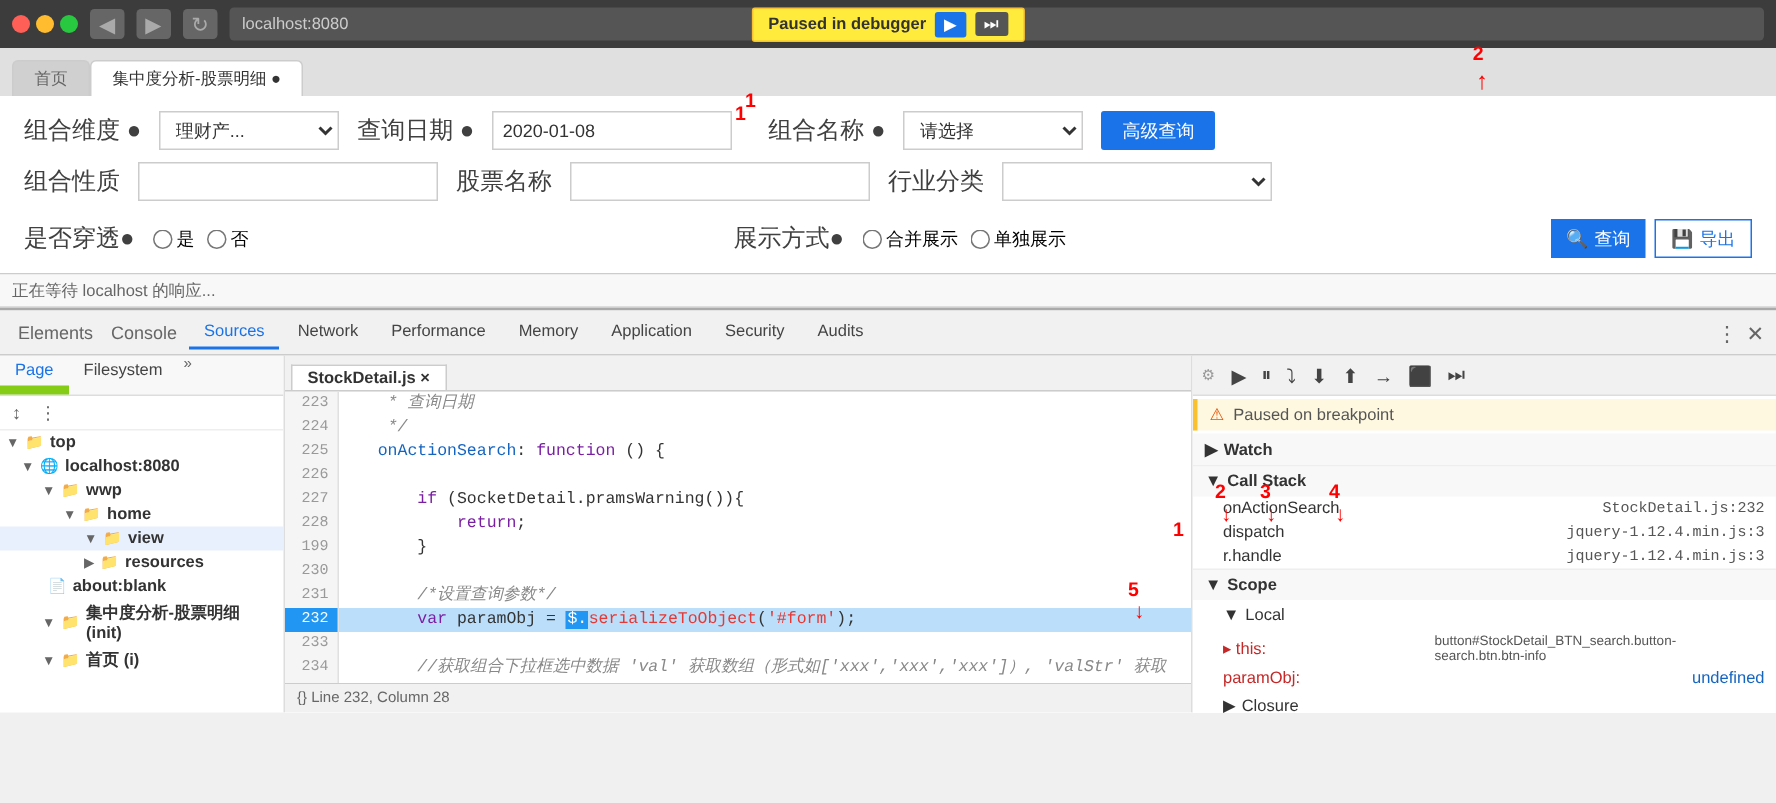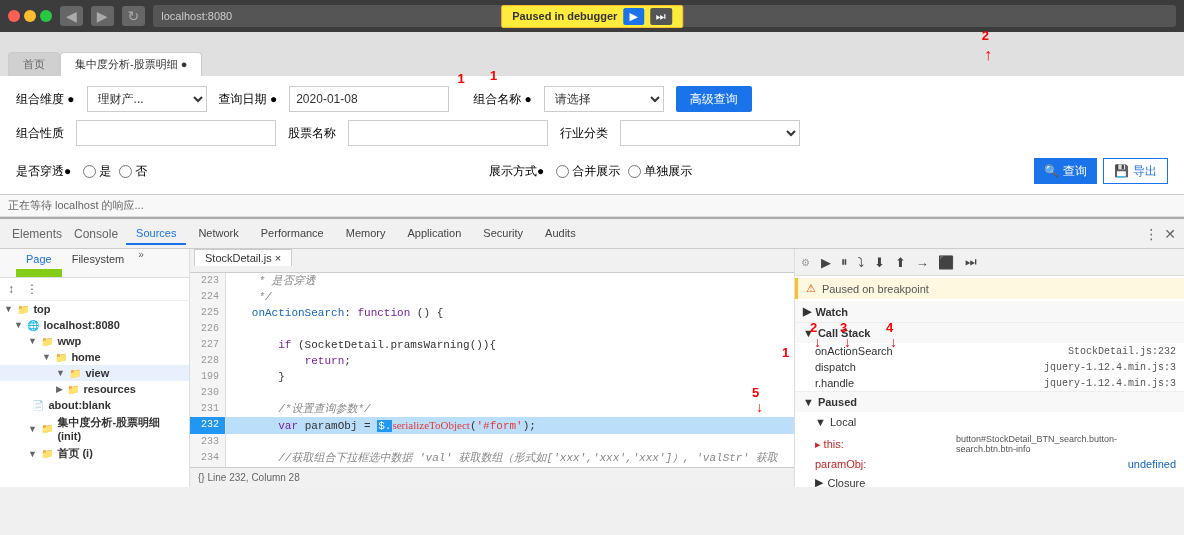--- a/index.html
+++ b/index.html
@@ -8,28 +8,28 @@
     
     .browser-chrome { background: #3c3c3c; height: 32px; display: flex; align-items: center; padding: 0 8px; gap: 8px; position: relative; }
     .browser-controls { display: flex; gap: 4px; align-items: center; }
     .browser-back { background: #666; color: #aaa; border: none; font-size: 14px; cursor: pointer; padding: 2px 6px; border-radius: 3px; }
     .address-bar { flex: 1; background: #555; border-radius: 3px; height: 22px; display: flex; align-items: center; padding: 0 8px; color: #ccc; font-size: 11px; }
     .paused-badge { position: absolute; left: 50%; transform: translateX(-50%); background: #ffeb3b; border: 1px solid #fbc02d; padding: 2px 10px; font-size: 11px; font-weight: bold; color: #333; border-radius: 2px; display: flex; align-items: center; gap: 6px; }
     .resume-btn { background: #1a73e8; border: none; color: white; padding: 2px 6px; cursor: pointer; border-radius: 2px; font-size: 11px; }
     .pause-btn { background: #555; border: none; color: white; padding: 2px 6px; cursor: pointer; border-radius: 2px; font-size: 11px; }
 
     
-    .tab-bar { background: #e0e0e0; height: 44px; display: flex; align-items: flex-end; padding: 0 8px; }
+    .tab-bar { background: #e0e0e0; height: 32px; display: flex; align-items: flex-end; padding: 0 8px; }
     .tab { background: #fff; border: 1px solid #ccc; border-bottom: none; padding: 4px 14px; font-size: 11px; color: #333; cursor: pointer; border-radius: 4px 4px 0 0; display: flex; align-items: center; gap: 4px; }
     .tab-inactive { background: #d0d0d0; color: #666; }
 
     
     .app-area { background: #fff; padding: 10px 16px 6px; border-bottom: 1px solid #ccc; }
     .app-form-row { display: flex; align-items: center; gap: 12px; margin-bottom: 8px; }
-    .form-label { color: #000000; font-size: 12px; white-space: nowrap; }
+    .form-label { color: #404040; font-size: 16px; white-space: nowrap; }
     .form-select { border: 1px solid #ccc; background: #fff; padding: 3px 6px; font-size: 12px; height: 26px; min-width: 120px; color: #333; }
     .form-input { border: 1px solid #ccc; background: #fff; padding: 3px 6px; font-size: 12px; height: 26px; width: 160px; color: #333; }
     .form-input-wide { width: 200px; }
     .btn-primary { background: #1a73e8; color: white; border: none; padding: 4px 14px; font-size: 12px; cursor: pointer; border-radius: 2px; height: 26px; }
     .btn-search { background: #1a73e8; color: white; border: none; padding: 3px 10px; font-size: 12px; cursor: pointer; height: 26px; display: flex; align-items: center; gap: 4px; }
     .btn-export { background: #fff; color: #1a73e8; border: 1px solid #1a73e8; padding: 3px 10px; font-size: 12px; cursor: pointer; height: 26px; display: flex; align-items: center; gap: 4px; }
     .radio-group { display: flex; align-items: center; gap: 8px; }
     .radio-label { display: flex; align-items: center; gap: 3px; cursor: pointer; font-size: 12px; }
     .display-row { display: flex; align-items: center; gap: 12px; padding: 4px 0; }
     .action-btns { display: flex; gap: 6px; }
@@ -44,37 +44,37 @@
     .devtools-tab.active { color: #1a73e8; border-bottom: 2px solid #1a73e8; }
     .devtools-tab-icons { margin-left: auto; display: flex; gap: 6px; align-items: center; color: #666; cursor: pointer; font-size: 14px; }
 
     
     .devtools-body { display: flex; flex: 1; overflow: hidden; }
 
     
     .sources-sidebar { width: 190px; border-right: 1px solid #ddd; display: flex; flex-direction: column; overflow: hidden; }
     .sources-sidebar-tabs { display: flex; border-bottom: 1px solid #ddd; background: #f8f8f8; }
     .sources-sidebar-tab { padding: 4px 10px; font-size: 11px; color: #444; cursor: pointer; }
-    .sources-sidebar-tab.active { color: #1a73e8; border-bottom: 8px solid #84cc16; margin-left: 16px; }
+    .sources-sidebar-tab.active { color: #1a73e8; border-bottom: 6px solid #84cc16; }
     .sidebar-actions { padding: 2px 4px; display: flex; gap: 4px; align-items: center; border-bottom: 1px solid #eee; }
     .sidebar-action-btn { background: none; border: none; cursor: pointer; color: #666; font-size: 12px; padding: 2px 4px; }
     .file-tree { flex: 1; overflow-y: auto; font-size: 11px; }
     .tree-item { display: flex; align-items: center; gap: 4px; padding: 2px 4px; cursor: pointer; }
     .tree-item.selected { background: #e8f0fe; }
     .tree-arrow { font-size: 9px; color: #666; }
     .tree-icon { font-size: 10px; }
     .tree-label { font-size: 11px; color: #333; font-weight: bold; }
     .tree-indent-1 { padding-left: 14px; }
     .tree-indent-2 { padding-left: 28px; }
     .tree-indent-3 { padding-left: 42px; }
     .tree-indent-4 { padding-left: 56px; }
 
     
     .code-area { flex: 1; display: flex; flex-direction: column; overflow: hidden; }
-    .code-tab-bar { display: flex; align-items: flex-start; background: #f1f1f1; border-bottom: 1px solid #ccc; height: 24px; padding-left: 4px; }
+    .code-tab-bar { display: flex; align-items: flex-end; background: #f1f1f1; border-bottom: 1px solid #ccc; height: 24px; padding-left: 4px; font-weight: bold; }
     .code-file-tab { padding: 2px 10px; font-size: 11px; background: #fff; border: 1px solid #ccc; border-bottom: none; color: #333; cursor: pointer; display: flex; align-items: center; gap: 4px; }
     .code-content { flex: 1; overflow-y: auto; font-family: 'Courier New', monospace; font-size: 11px; background: #fff; }
     .code-line { display: flex; min-height: 16px; }
     .code-line.highlighted { background: #bbdefb; }
     .line-num { min-width: 36px; text-align: right; padding: 0 6px; color: #999; background: #f5f5f5; border-right: 1px solid #e0e0e0; user-select: none; font-size: 10px; line-height: 16px; }
     .line-content { padding: 0 6px; color: #333; white-space: pre; line-height: 16px; font-size: 11px; }
     .kw { color: #7b1fa2; } 
     .str { color: #e53935; } 
     .fn { color: #1565c0; } 
     .cm { color: #888; font-style: italic; } 
@@ -283,21 +283,21 @@
 
       <div class="code-area">
         <div class="code-tab-bar">
           <div class="code-file-tab">
             <span>StockDetail.js ×</span>
           </div>
         </div>
         <div class="code-content">
           <div class="code-line">
             <span class="line-num">223</span>
-            <span class="line-content cm">    * 是否穿透</span>
+            <span class="line-content cm">    * 查询日期</span>
           </div>
           <div class="code-line">
             <span class="line-num">224</span>
             <span class="line-content cm">    */</span>
           </div>
           <div class="code-line">
             <span class="line-num">225</span>
             <span class="line-content">   <span class="fn">onActionSearch</span>: <span class="kw">function</span> () {</span>
           </div>
           <div class="code-line">
@@ -319,21 +319,21 @@
           <div class="code-line">
             <span class="line-num">230</span>
             <span class="line-content"></span>
           </div>
           <div class="code-line">
             <span class="line-num">231</span>
             <span class="line-content cm">       /*设置查询参数*/</span>
           </div>
           <div class="code-line highlighted">
             <span class="line-num" style="background:#2196f3;color:white;">232</span>
-            <span class="line-content">       <span class="kw">var</span> paramObj = <span class="hl-blue">$.</span><span style="color:#e53935;font-family:Liberation Serif, serif;">serializeToObject</span>(<span class="str">'#form'</span>);</span>
+            <span class="line-content">       <span class="kw">var</span> paramObj = <span class="hl-blue">$.</span><span style="color:#e53935;">serializeToObject</span>(<span class="str">'#form'</span>);</span>
           </div>
           <div class="code-line">
             <span class="line-num">233</span>
             <span class="line-content"></span>
           </div>
           <div class="code-line">
             <span class="line-num">234</span>
             <span class="line-content cm">       //获取组合下拉框选中数据 'val' 获取数组（形式如['xxx','xxx','xxx']）, 'valStr' 获取</span>
           </div>
           <div class="code-line">
@@ -394,21 +394,21 @@
             </div>
             <div class="debug-item">
               <span class="debug-item-label">r.handle</span>
               <span class="debug-item-value filepath">jquery-1.12.4.min.js:3</span>
             </div>
           </div>
 
           <div class="debug-section">
             <div class="debug-section-header">
               <span>▼</span>
-              <span>Paused</span>
+              <span>Scope</span>
             </div>
 
             <div class="debug-section-header" style="padding-left:20px;font-weight:normal;background:#fff;">
               <span>▼</span>
               <span>Local</span>
             </div>
             <div class="debug-item">
               <span class="scope-var">▸ this:</span>
               <span class="scope-val" style="font-size:9px;color:#555;max-width:220px;">button#StockDetail_BTN_search.button-search.btn.btn-info</span>
             </div>

